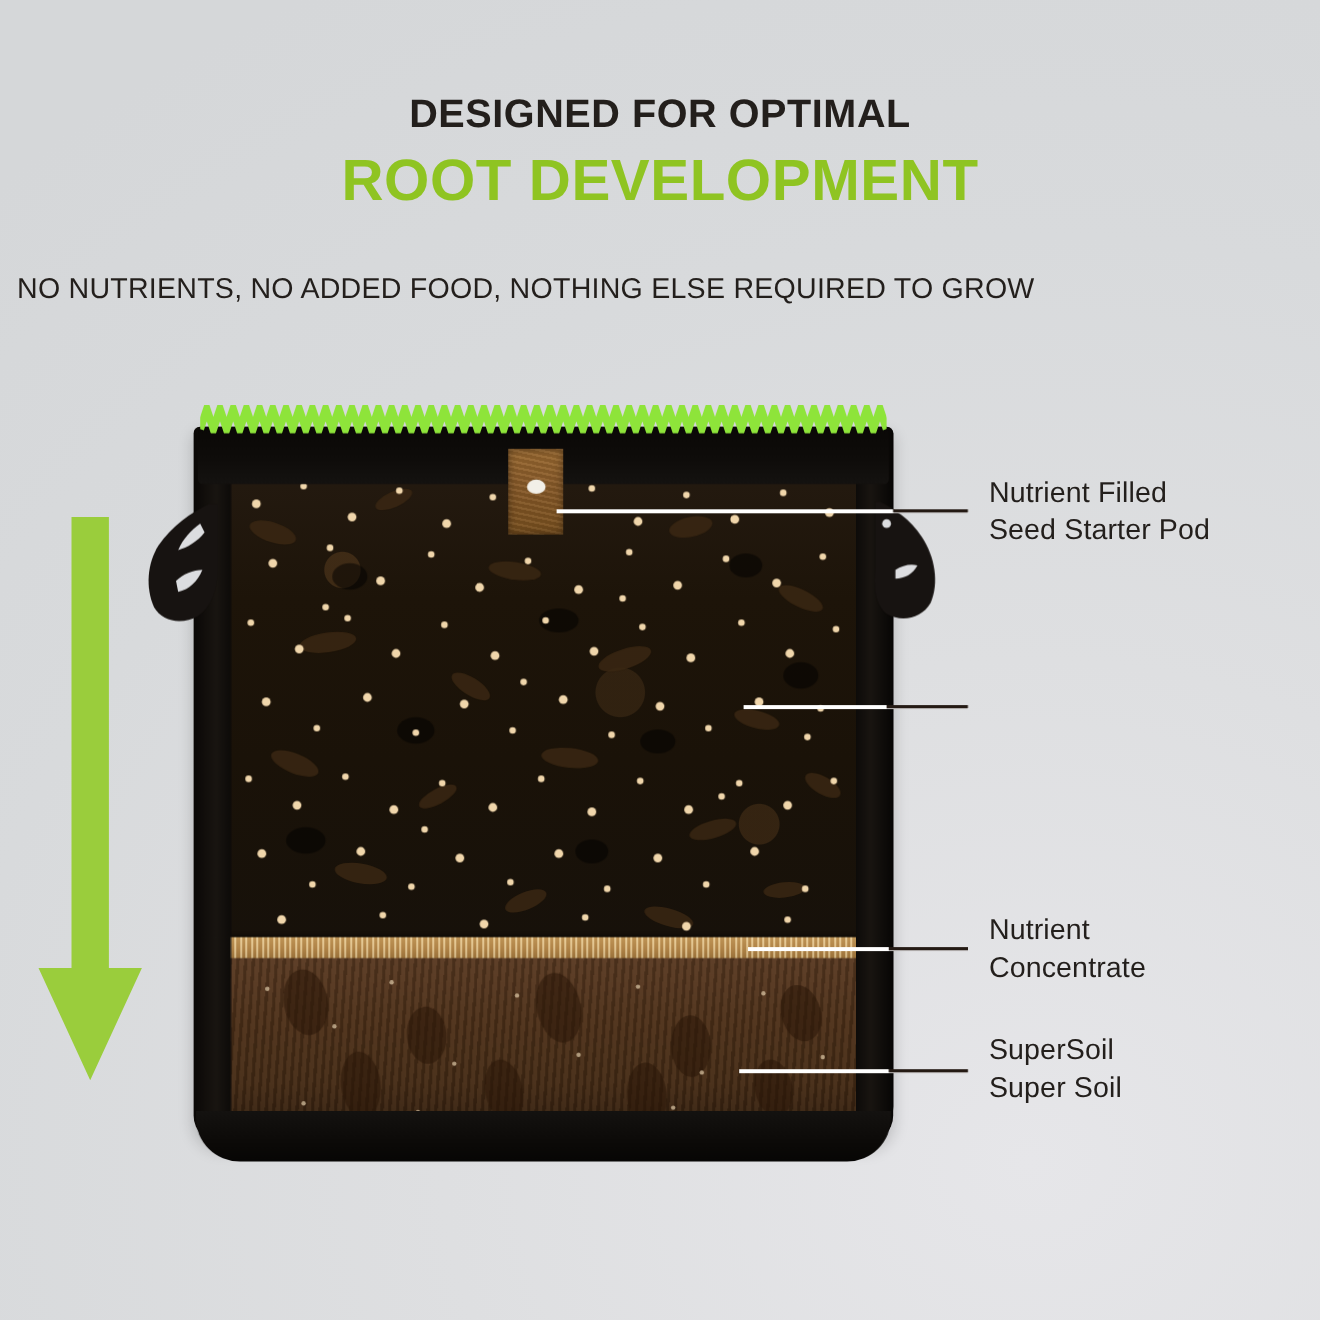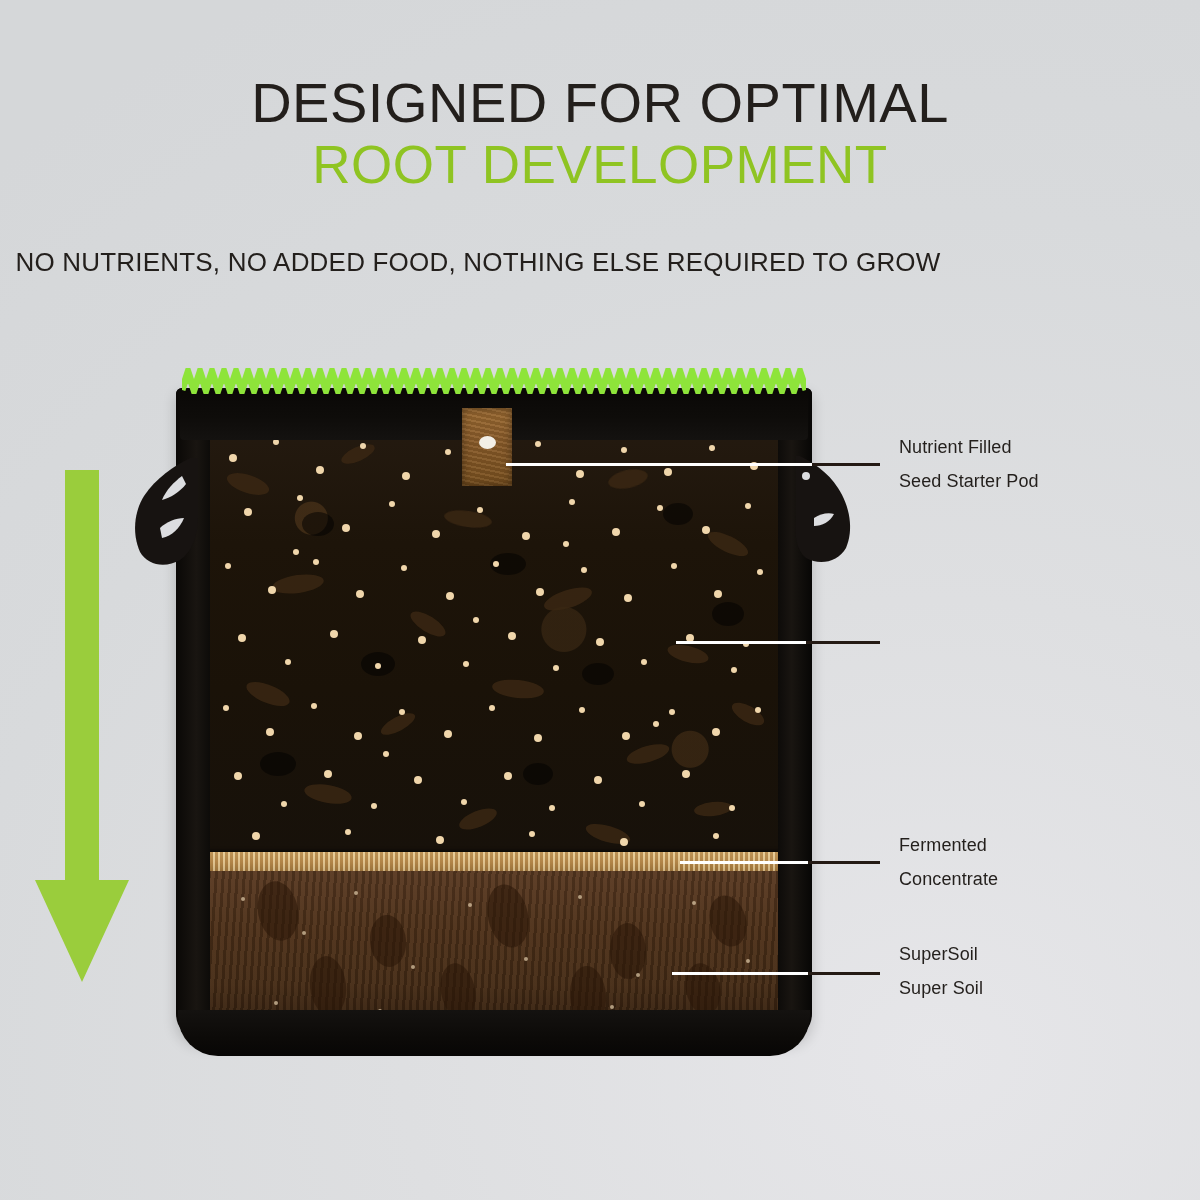--- a/index.html
+++ b/index.html
@@ -23,32 +23,32 @@
 
   
   .headline-wrap {
     position: absolute;
     top: 72px;
     left: 0;
     width: 1200px;
     text-align: center;
   }
   .headline-1 {
-    font-size: 56px;
+    font-size: 36px;
     line-height: 62px;
     letter-spacing: 0.5px;
-    font-weight: 400;
+    font-weight: 700;
     color: #231f1c;
     white-space: nowrap;
   }
   .headline-2 {
     font-size: 53px;
     line-height: 62px;
     letter-spacing: 0.5px;
-    font-weight: 400;
+    font-weight: 700;
     color: #8fc422;
     white-space: nowrap;
   }
   .subhead {
     position: absolute;
     top: 246px;
     left: 0;
     width: 956px;
     text-align: center;
     font-size: 26px;
@@ -229,21 +229,21 @@
   }
   .leader .seg-dark {
     position: absolute;
     top: 0; height: 3px;
     background: #241a14;
   }
 
   .label {
     position: absolute;
     color: #231f1c;
-    font-size: 18px;
+    font-size: 26px;
     line-height: 34px;
     letter-spacing: 0.1px;
     white-space: pre-line;
   }
 </style>
 </head>
 <body>
 
 <div id="stage">
 
@@ -480,19 +480,19 @@
 
   <div class="leader" style="left:672px; top:972px; width:208px;">
     <div class="seg-light" style="width:136px;"></div>
     <div class="seg-dark" style="left:136px; width:72px;"></div>
   </div>
 
   <div class="label" style="left:899px; top:430px;">Nutrient Filled
 Seed Starter Pod</div>
 
 
-  <div class="label" style="left:899px; top:828px;">Fermented
+  <div class="label" style="left:899px; top:828px;">Nutrient
 Concentrate</div>
 
   <div class="label" style="left:899px; top:937px;">SuperSoil
 Super Soil</div>
 
 </div>
 
 </body></html>

